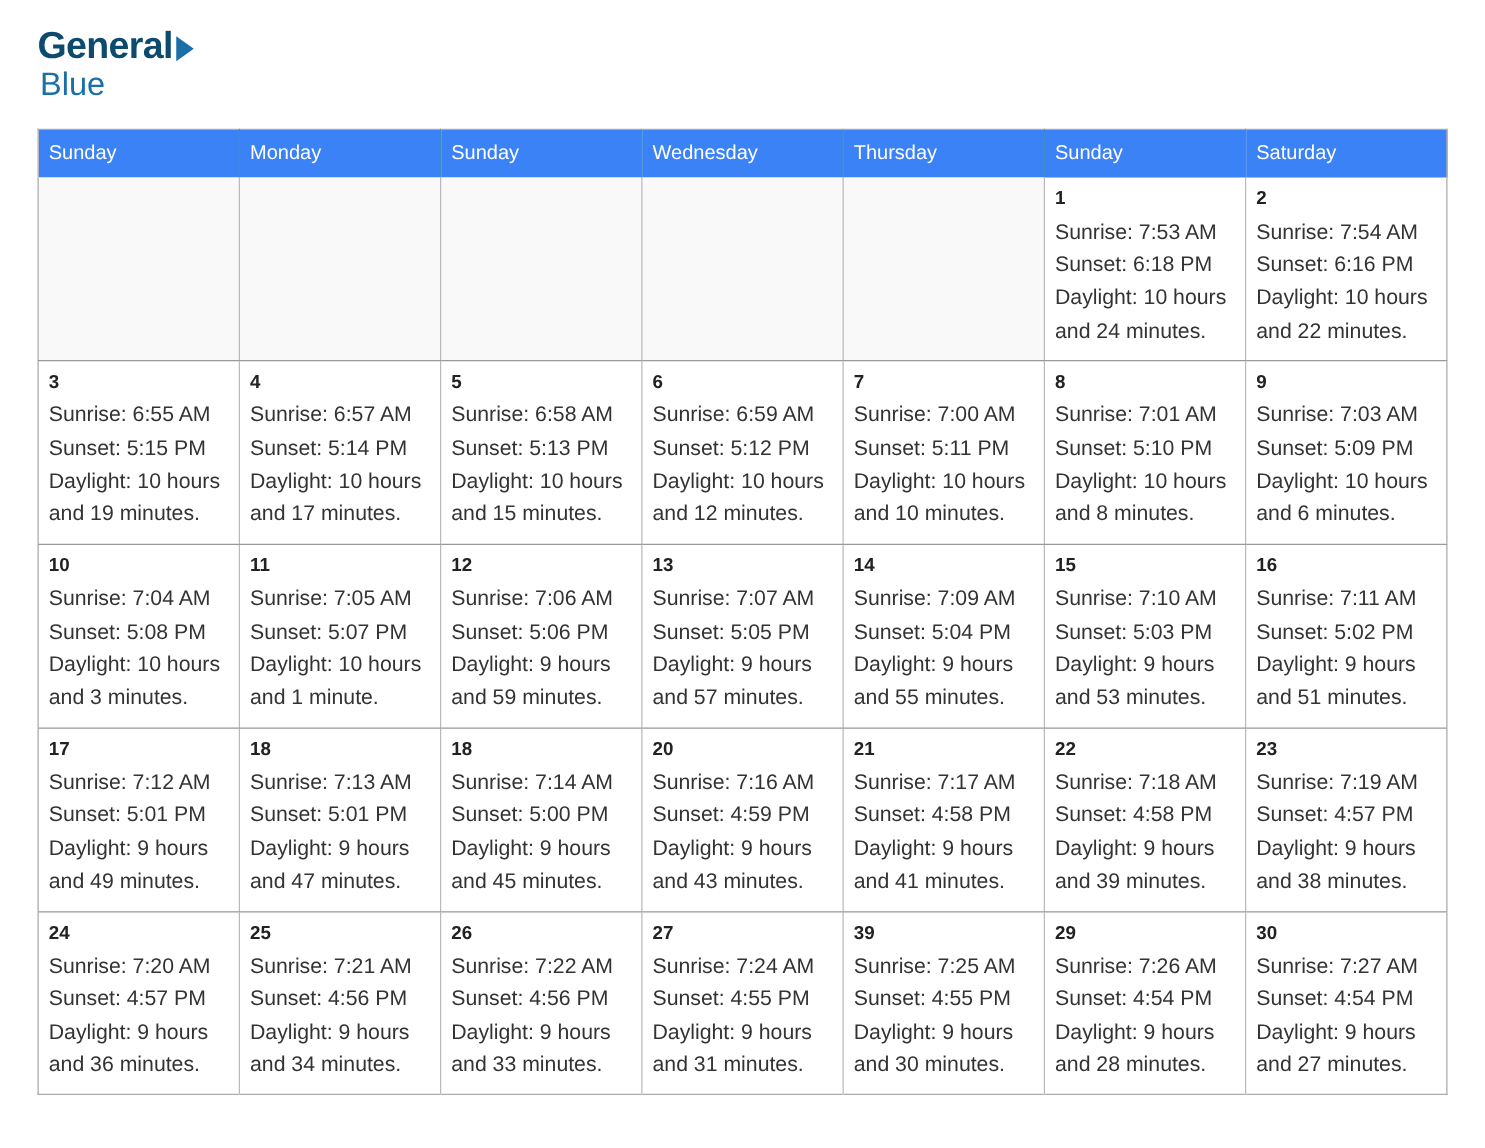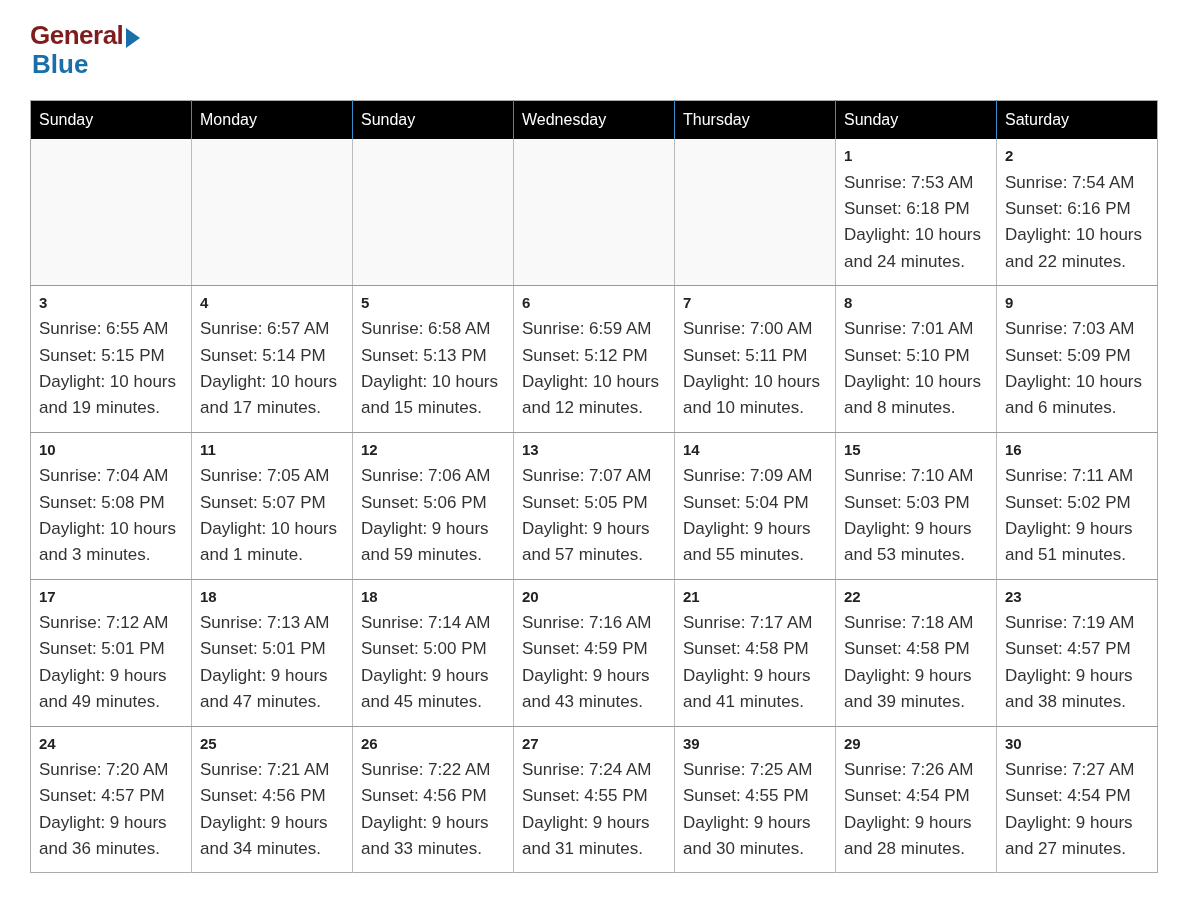--- a/index.html
+++ b/index.html
@@ -19,37 +19,37 @@
     .logo {
       display: flex;
       flex-direction: column;
       align-items: flex-start;
     }
     .logo-top {
       display: flex;
       align-items: center;
     }
     .logo-text-general {
-      font-size: 26px;
+      font-size: 30px;
       font-weight: bold;
-      color: #7f1d1d;
+      color: #0c4a6e;
       letter-spacing: -0.5px;
     }
     .logo-arrow {
       width: 0;
       height: 0;
       border-left: 14px solid #1a6fa8;
       border-top: 10px solid transparent;
       border-bottom: 10px solid transparent;
       margin-left: 3px;
       margin-top: 4px;
     }
     .logo-text-blue {
       font-size: 26px;
-      font-weight: bold;
+      font-weight: normal;
       color: #1a6fa8;
       margin-top: -2px;
       margin-left: 2px;
     }
     .title-area {
       text-align: right;
     }
     .month-title {
       font-size: 52px;
       font-weight: 300;
@@ -60,21 +60,21 @@
       font-size: 20px;
       color: #444;
       margin-top: 4px;
     }
     .calendar-table {
       width: 100%;
       border-collapse: collapse;
       border: 1px solid #aaa;
     }
     .calendar-table th {
-      background-color: #000000;
+      background-color: #3b82f6;
       color: #fff;
       font-size: 16px;
       font-weight: normal;
       padding: 10px 8px;
       text-align: left;
       border-right: 1px solid #3a8fc8;
     }
     .calendar-table th:last-child {
       border-right: none;
     }

